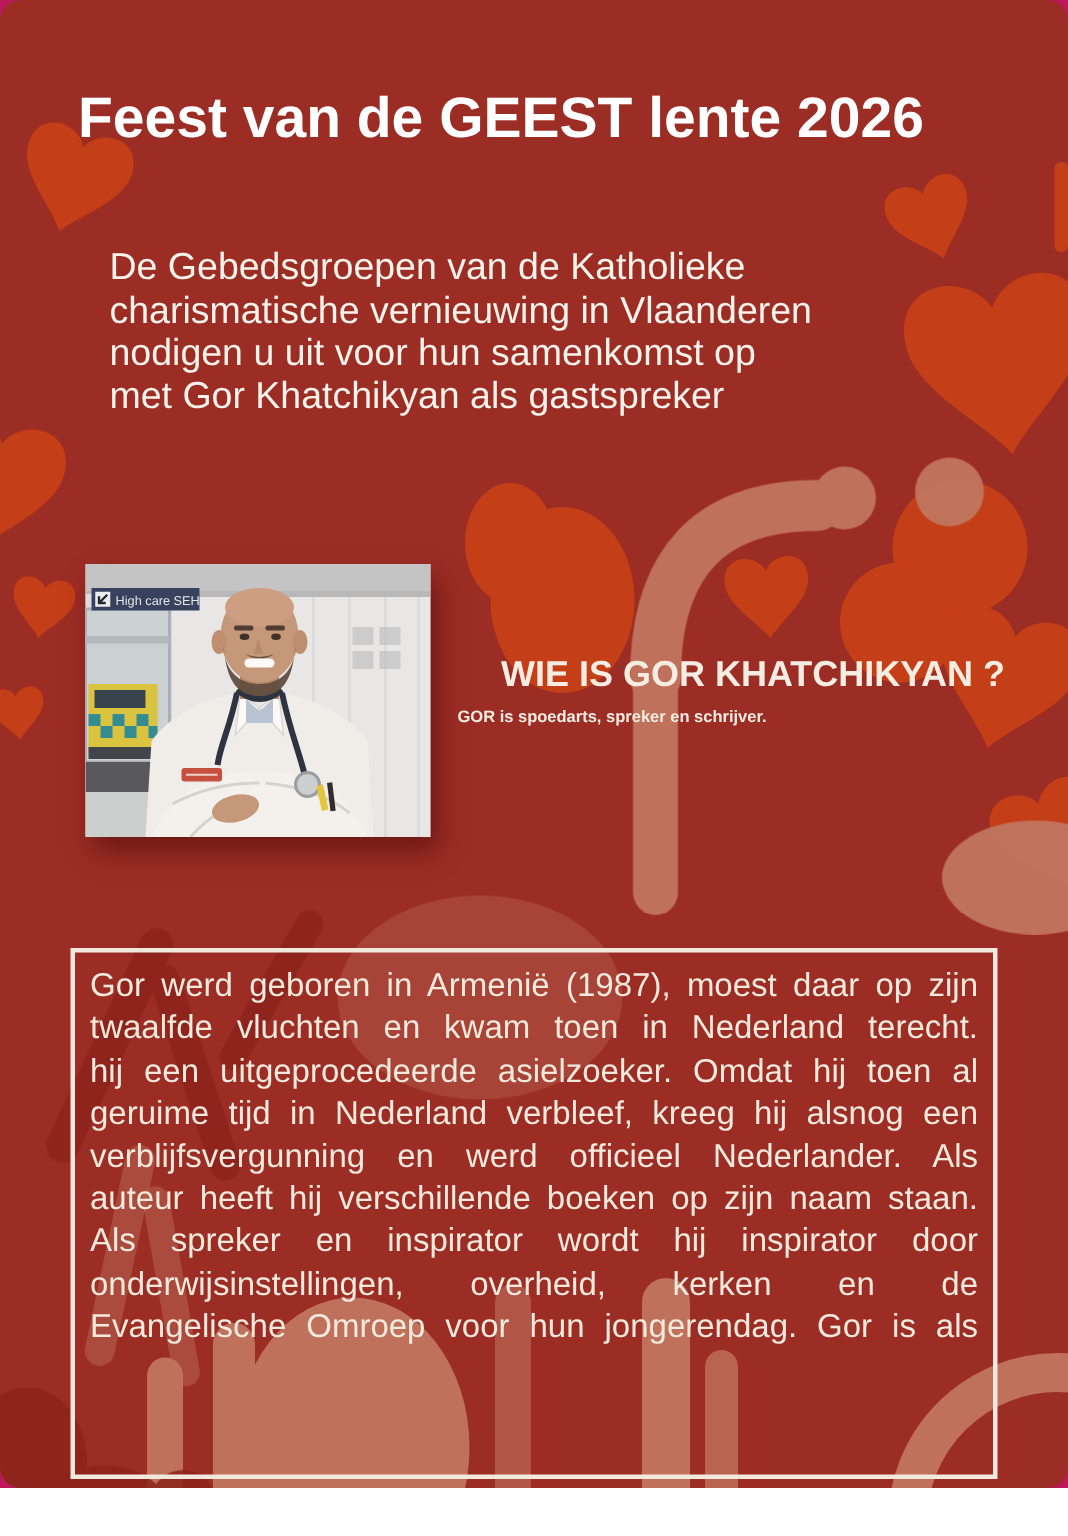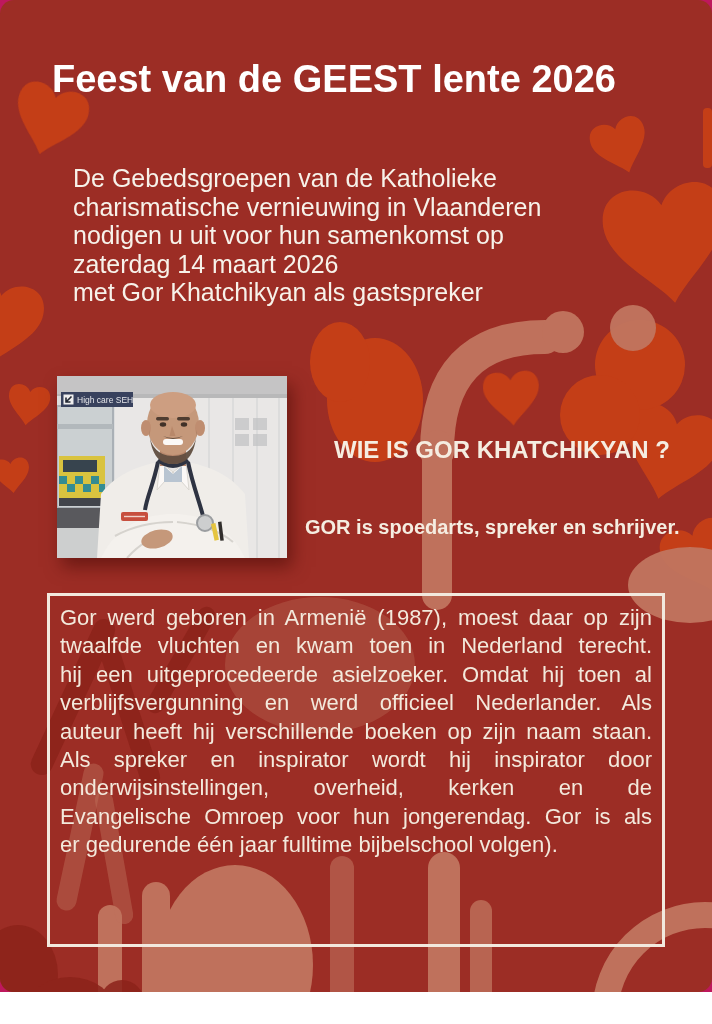--- a/index.html
+++ b/index.html
@@ -15,24 +15,24 @@
   .intro{position:absolute;left:52px;top:164px;color:#f7f2ea;
          font-size:25px;font-weight:normal;line-height:28.5px;margin-left:21px;}
   .intro div{white-space:nowrap;}
 
   .photo{position:absolute;left:57px;top:376px;width:230px;height:182px;
          box-shadow:5px 9px 16px rgba(70,10,5,.55);overflow:hidden;background:#eceeef;text-align:right;}
   .photo svg{display:block;}
 
   .who-heading{position:absolute;left:305px;top:436px;color:#f5ede1;
                font-size:24px;font-weight:bold;white-space:nowrap;margin-left:29px;}
-  .who-sub{position:absolute;left:305px;top:516px;color:#f5ede1;
-           font-size:20px;font-weight:bold;white-space:nowrap;}
-
-  .bio-box{position:absolute;left:47px;top:593px;width:618px;height:354px;
+  .who-sub{position:absolute;left:305px;top:472px;color:#f5ede1;
+           font-size:11px;font-weight:bold;white-space:nowrap;}
+
+  .bio-box{position:absolute;left:47px;top:632px;width:618px;height:354px;
            box-sizing:border-box;border:3px solid #f2e9de;padding:8px 10px 0 10px;
            color:#f3e9dc;font-size:22px;line-height:28.4px;}
   .bl{text-align:justify;text-align-last:justify;white-space:normal;}
   .bl.last{text-align-last:left;}
 </style>
 </head>
 <body>
 
 <div class="page">
   <div class="flyer">
@@ -88,21 +88,20 @@
     </svg>
 
     <div class="content">
 
       <h1 class="title">Feest van de GEEST lente 2026</h1>
 
       <div class="intro">
         <div>De Gebedsgroepen van de Katholieke</div>
         <div>charismatische vernieuwing in Vlaanderen</div>
         <div>nodigen u uit voor hun samenkomst op</div>
-        <div>zaterdag 14 maart 2026</div>
         <div>met Gor Khatchikyan als gastspreker</div>
       </div>
 
       <div class="photo">
         <svg width="230" height="182" viewBox="0 0 230 182">
 
           <rect x="0" y="0" width="230" height="182" fill="#eceeef"></rect>
           <rect x="0" y="0" width="230" height="20" fill="#c7c9cc"></rect>
           <rect x="0" y="18" width="230" height="4" fill="#b9bcbf"></rect>
           <g stroke="#dfe2e4" stroke-width="2">
@@ -187,23 +186,23 @@
         </svg>
       </div>
 
       <div class="who-heading">WIE IS GOR KHATCHIKYAN ?</div>
       <div class="who-sub">GOR is spoedarts, spreker en schrijver.</div>
 
       <div class="bio-box">
         <div class="bl">Gor werd geboren in Armenië (1987), moest daar op zijn</div>
         <div class="bl">twaalfde vluchten en kwam toen in Nederland terecht.</div>
         <div class="bl">hij een uitgeprocedeerde asielzoeker. Omdat hij toen al</div>
+        <div class="bl">geruime tijd in Nederland verbleef, kreeg hij alsnog een</div>
         <div class="bl">verblijfsvergunning en werd officieel Nederlander. Als</div>
         <div class="bl">auteur heeft hij verschillende boeken op zijn naam staan.</div>
         <div class="bl">Als spreker en inspirator wordt hij inspirator door</div>
         <div class="bl">onderwijsinstellingen, overheid, kerken en de</div>
         <div class="bl">Evangelische Omroep voor hun jongerendag. Gor is als</div>
-        <div class="bl last">er gedurende één jaar fulltime bijbelschool volgen).</div>
       </div>
 
     </div>
   </div>
 </div>
 
 </body></html>

